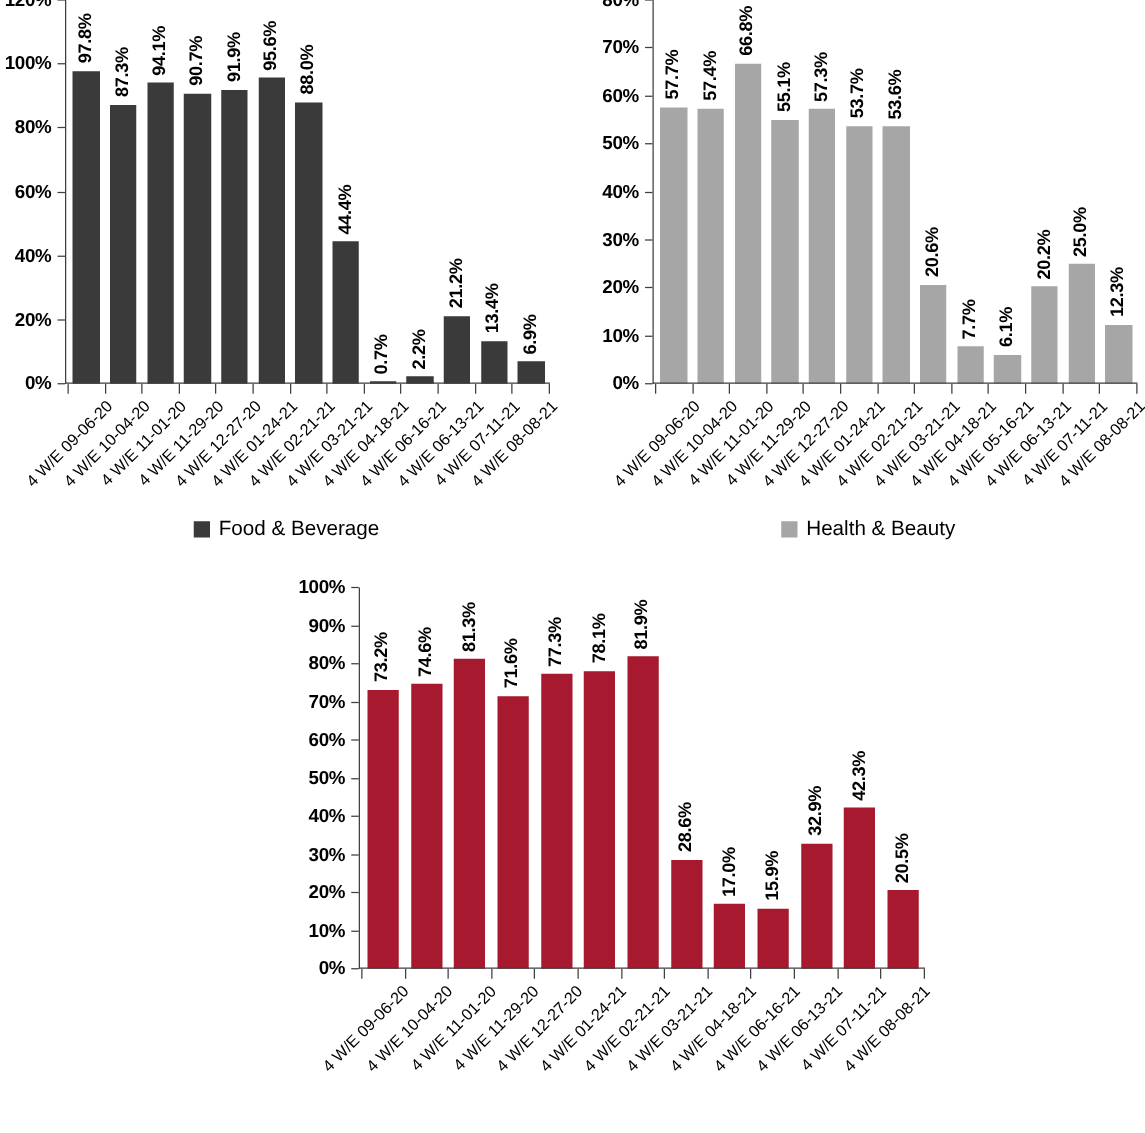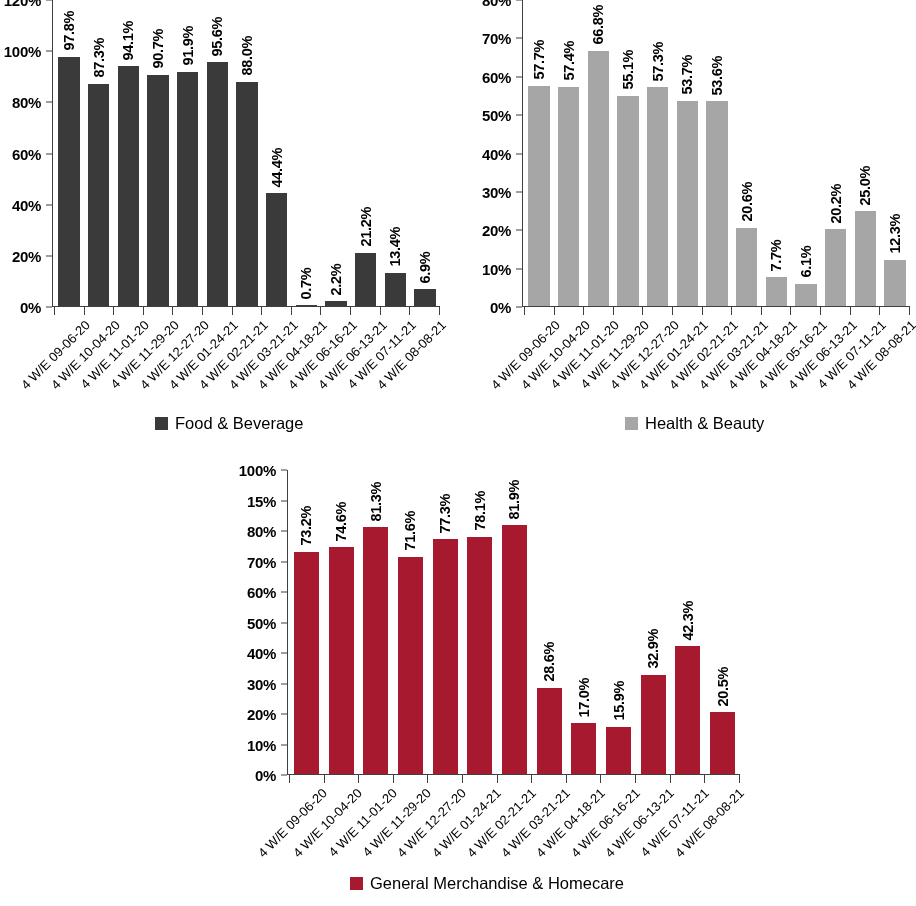--- a/index.html
+++ b/index.html
@@ -398,21 +398,21 @@
         <div class="ytick" style="top: 183px;">40%</div>
         <div class="ytickmark" style="top: 183px;"></div>
         <div class="ytick" style="top: 152.5px;">50%</div>
         <div class="ytickmark" style="top: 152.5px;"></div>
         <div class="ytick" style="top: 122px;">60%</div>
         <div class="ytickmark" style="top: 122px;"></div>
         <div class="ytick" style="top: 91.5px;">70%</div>
         <div class="ytickmark" style="top: 91.5px;"></div>
         <div class="ytick" style="top: 61px;">80%</div>
         <div class="ytickmark" style="top: 61px;"></div>
-        <div class="ytick" style="top: 30.5px;">15%</div>
+        <div class="ytick" style="top: 30.5px;">90%</div>
         <div class="ytickmark" style="top: 30.5px;"></div>
         <div class="ytick" style="top: 0px;">100%</div>
         <div class="ytickmark" style="top: 0px;"></div>
       </div>
     <div class="vspine" style="left:52px;"></div>
     <div class="plot" style="left:54px; right:35px;">
       <div class="bars">
           <div class="barslot">
             <div class="bar" title="4 W/E 09-06-20: 73.2%" style="background: rgb(166, 25, 46); height: 223.26px;"></div>
             <div class="bar-label" style="bottom: 223.26px;">73.2%</div>
@@ -493,17 +493,13 @@
       <div class="xlabel" style="left: 170.115px; width: 170px; margin-left: -170px;">4 W/E 12-27-20</div>
       <div class="xlabel" style="left: 204.808px; width: 170px; margin-left: -170px;">4 W/E 01-24-21</div>
       <div class="xlabel" style="left: 239.5px; width: 170px; margin-left: -170px;">4 W/E 02-21-21</div>
       <div class="xlabel" style="left: 274.192px; width: 170px; margin-left: -170px;">4 W/E 03-21-21</div>
       <div class="xlabel" style="left: 308.885px; width: 170px; margin-left: -170px;">4 W/E 04-18-21</div>
       <div class="xlabel" style="left: 343.577px; width: 170px; margin-left: -170px;">4 W/E 06-16-21</div>
       <div class="xlabel" style="left: 378.269px; width: 170px; margin-left: -170px;">4 W/E 06-13-21</div>
       <div class="xlabel" style="left: 412.962px; width: 170px; margin-left: -170px;">4 W/E 07-11-21</div>
       <div class="xlabel" style="left: 447.654px; width: 170px; margin-left: -170px;">4 W/E 08-08-21</div>
     </div>
-  <div class="legend" style="left:115px; top:404px;">
-    <span class="legend-swatch" style="background: rgb(166, 25, 46);"></span>
-    <span>General Merchandise &amp; Homecare</span>
-  </div>
 </div>
 
 </body></html>

